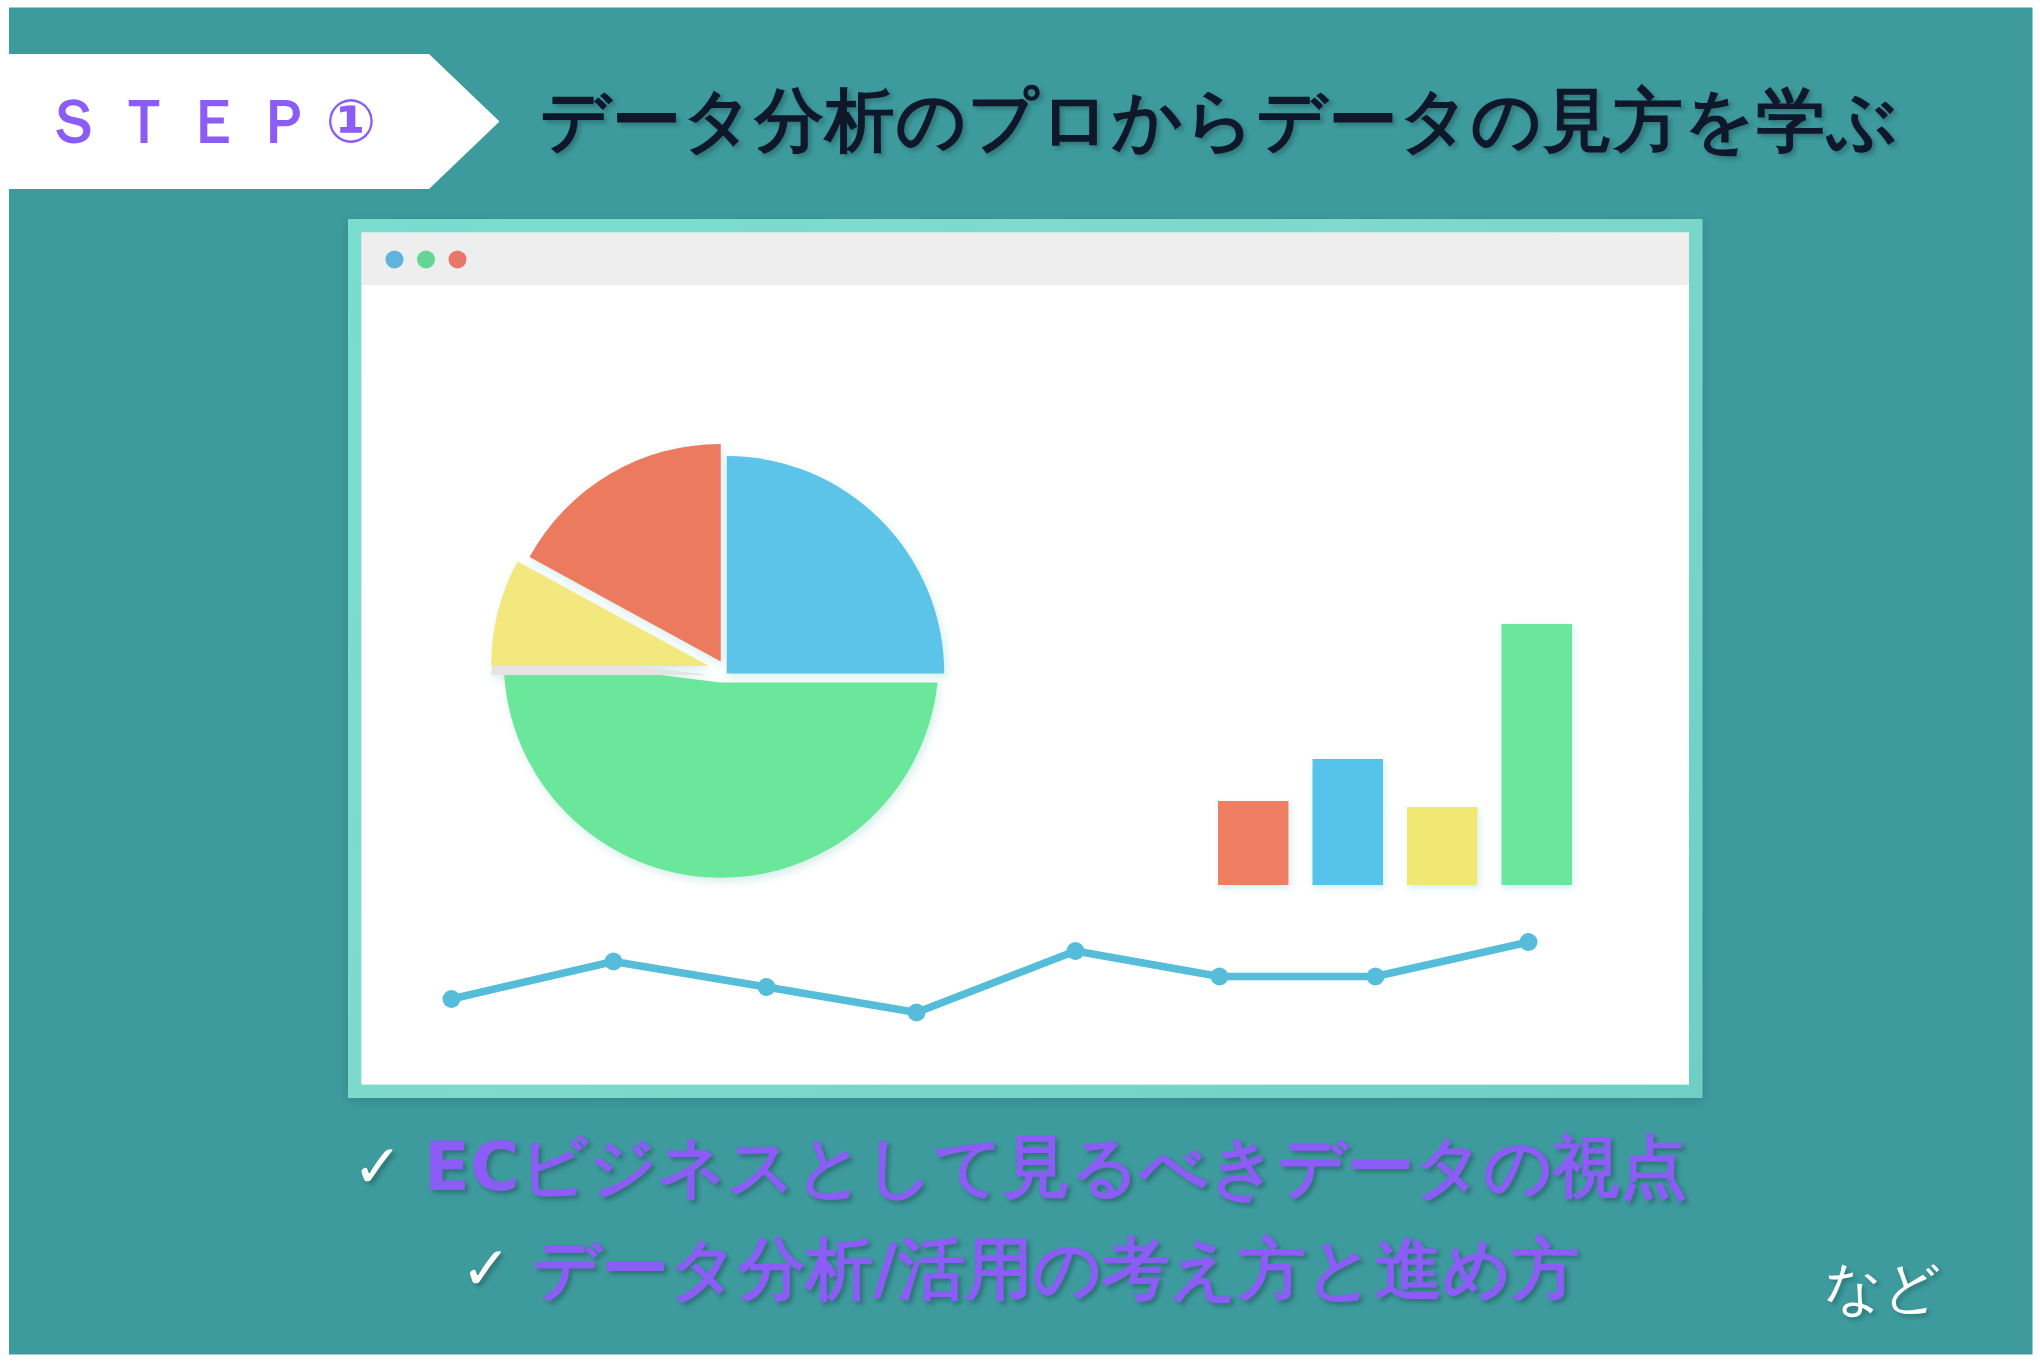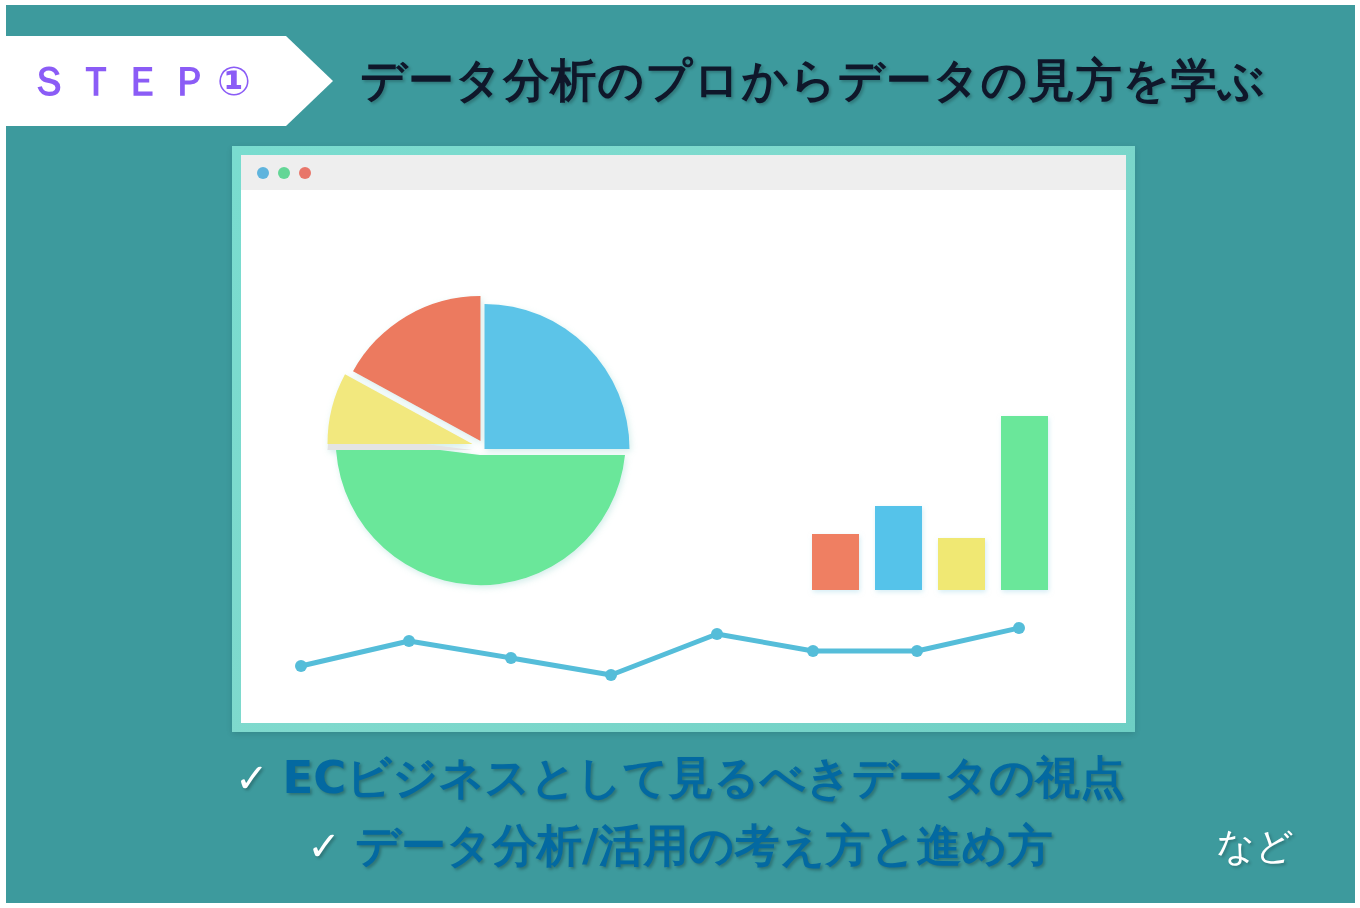--- a/index.html
+++ b/index.html
@@ -141,33 +141,33 @@
   }
   .bullet-check {
     color: #ffffff;
     font-size: 40px;
     line-height: 1;
     margin-right: 14px;
     text-shadow: 2px 2px 3px rgba(0,0,0,0.25);
     font-family: "DejaVu Sans", sans-serif;
   }
   .bullet-text {
-    color: #0369a1;
+    color: #8b5cf6;
     font-size: 45px;
     font-weight: bold;
     letter-spacing: 0px;
     text-shadow: 2px 2px 3px rgba(0,0,0,0.25);
     font-family: "DejaVu Sans", "Liberation Sans", sans-serif;
   }
   #bullet-row-1 { margin-bottom: 8px; }
 
   #nado {
     position: absolute;
     right: 66px;
-    bottom: 36px;
+    bottom: 24px;
     color: #ffffff;
     font-size: 38px;
     font-weight: normal;
     text-shadow: 2px 2px 3px rgba(0,0,0,0.22);
     font-family: "DejaVu Sans", "Liberation Sans", sans-serif;
   }
 </style>
 </head>
 <body>
 

